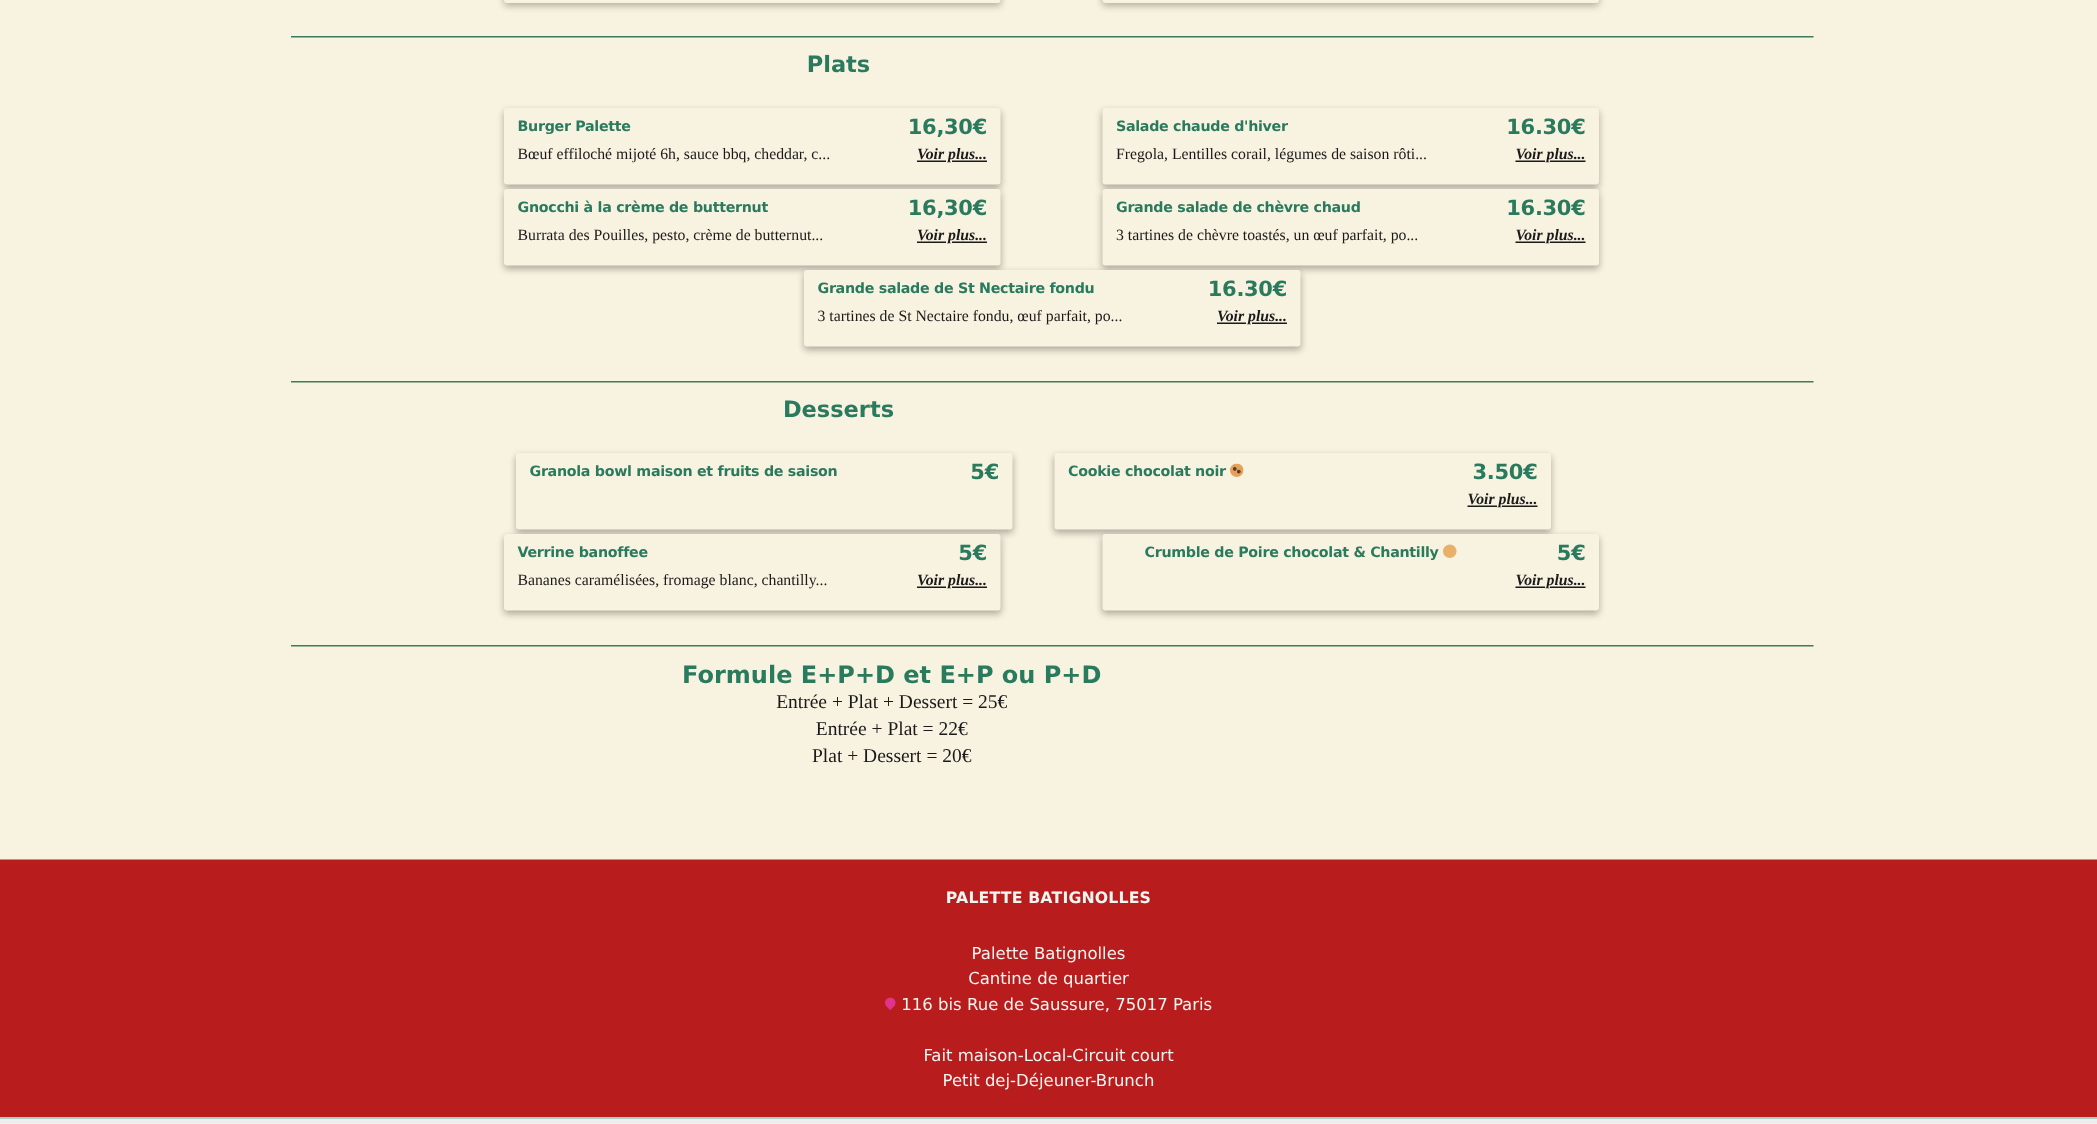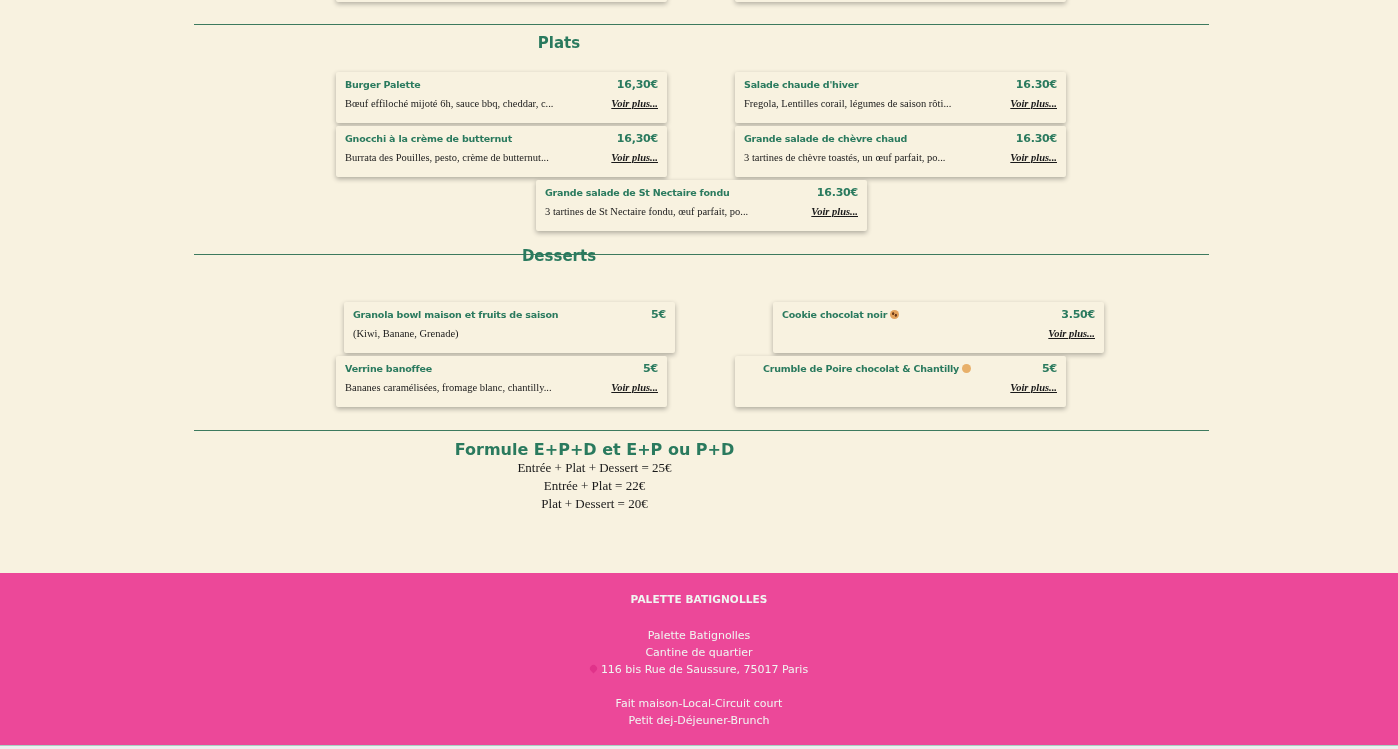--- a/index.html
+++ b/index.html
@@ -7,33 +7,33 @@
   body { background: #f8f2e0; font-family: "Liberation Serif", serif; position: relative; }
   .top-card { position: absolute; width: 331px; height: 42px; background: #f8f2e0; box-shadow: 0 2px 5px rgba(0,0,0,0.28); border-radius: 2px; }
 
   .divider { position: absolute; left: 194px; width: 1015px; height: 1px; background: #3d7a5e; }
 
   .section-title { position: absolute; left: 0; width: 1118px; text-align: center; font-family: "DejaVu Sans", sans-serif; font-weight: bold; color: #2a7a5e; font-size: 15px; }
 
   .card { position: absolute; width: 331px; height: 51px; background: #f8f2e0; box-shadow: 0 2px 5px rgba(0,0,0,0.30); border-radius: 2px; padding: 6px 9px 0 9px; }
   .card .row1 { display: flex; justify-content: space-between; align-items: center; height: 13px; }
   .card .name { font-family: "DejaVu Sans", sans-serif; font-size: 9.5px; color: #2a7a5e; font-weight: 600; letter-spacing: -0.2px; white-space: nowrap; }
-  .card .price { font-family: "DejaVu Sans", sans-serif; font-size: 11px; color: #2a7a5e; font-weight: 600; letter-spacing: -0.2px; }
+  .card .price { font-family: "DejaVu Sans", sans-serif; font-size: 14px; color: #2a7a5e; font-weight: 600; letter-spacing: -0.2px; }
   .card .row2 { display: flex; justify-content: space-between; align-items: center; margin-top: 5px; height: 14px; }
   .card .desc { font-size: 10.5px; color: #1a1a1a; white-space: nowrap; }
   .card .more { font-size: 10.5px; color: #1a1a1a; font-style: italic; font-weight: bold; text-decoration: underline; white-space: nowrap; cursor: pointer; }
   .emoji { display: inline-block; width: 9px; height: 9px; border-radius: 50%; vertical-align: -1px; margin-left: 3px; }
   .emoji.cookie { background: radial-gradient(circle at 35% 40%, #6b3a1a 1px, transparent 1.5px), radial-gradient(circle at 65% 60%, #6b3a1a 1px, transparent 1.5px), #e3a25c; }
   .emoji.crumble { background: #e8b06a; }
 
   .formule { position: absolute; top: 440px; left: 0; width: 1189px; text-align: center; }
   .formule h3 { font-family: "DejaVu Sans", sans-serif; font-weight: bold; color: #2a7a5e; font-size: 16px; line-height: 19px; }
   .formule p { font-size: 13px; color: #1a1a1a; line-height: 18px; }
 
-  .footer { position: absolute; top: 573px; left: 0; width: 1398px; height: 172px; background: #ec4899; color: #f0f6f2; text-align: center; font-family: "DejaVu Sans", sans-serif; font-size: 11px; }
+  .footer { position: absolute; top: 573px; left: 0; width: 1398px; height: 172px; background: #b91c1c; color: #f0f6f2; text-align: center; font-family: "DejaVu Sans", sans-serif; font-size: 11px; }
   .footer .ftitle { position: absolute; top: 20px; width: 100%; font-weight: bold; font-size: 10.5px; letter-spacing: 0.1px; }
   .footer .fline { position: absolute; width: 100%; line-height: 17px; }
   .pin { display: inline-block; width: 7px; height: 7px; border-radius: 50% 50% 50% 0; transform: rotate(-45deg); background: #e0338a; margin-right: 4px; vertical-align: 1px; }
   .bottom-strip { position: absolute; top: 745px; left: 0; width: 1398px; height: 4px; background: #eeeeee; border-top: 1px solid #a9d1c2; }
 </style>
 </head>
 <body>
 
 <div class="top-card" style="left:336px; top:-40px;"></div>
 <div class="top-card" style="left:735px; top:-40px;"></div>
@@ -86,32 +86,29 @@
       <span class="name">Grande salade de St Nectaire fondu</span>
       <span class="price">16.30€</span>
     </div>
   <div class="row2">
       <span class="desc">3 tartines de St Nectaire fondu, œuf parfait, po...</span>
       <span class="more">Voir plus...</span>
     </div>
 </div>
 
 <div class="divider" style="top:254px;"></div>
-<div class="section-title" style="top:247px;">Desserts</div>
+<div class="section-title" style="top:264px;">Desserts</div>
 
 <div class="card" style="left:344px; top:302px;">
   <div class="row1">
       <span class="name">Granola bowl maison et fruits de saison</span>
       <span class="price">5€</span>
     </div>
-  <div class="row2">
-      <span class="desc">(Kiwi, Banane, Grenade)</span>
-    </div>
 </div>
-<div class="card" style="left:773px; top:302px;">
+<div class="card" style="left:703px; top:302px;">
   <div class="row1">
       <span class="name"><span>Cookie chocolat noir</span><span class="emoji cookie"></span></span>
       <span class="price">3.50€</span>
     </div>
   <div class="row2">
       <span class="desc"></span>
       <span class="more">Voir plus...</span>
     </div>
 </div>
 <div class="card" style="left:336px; top:356px;">

